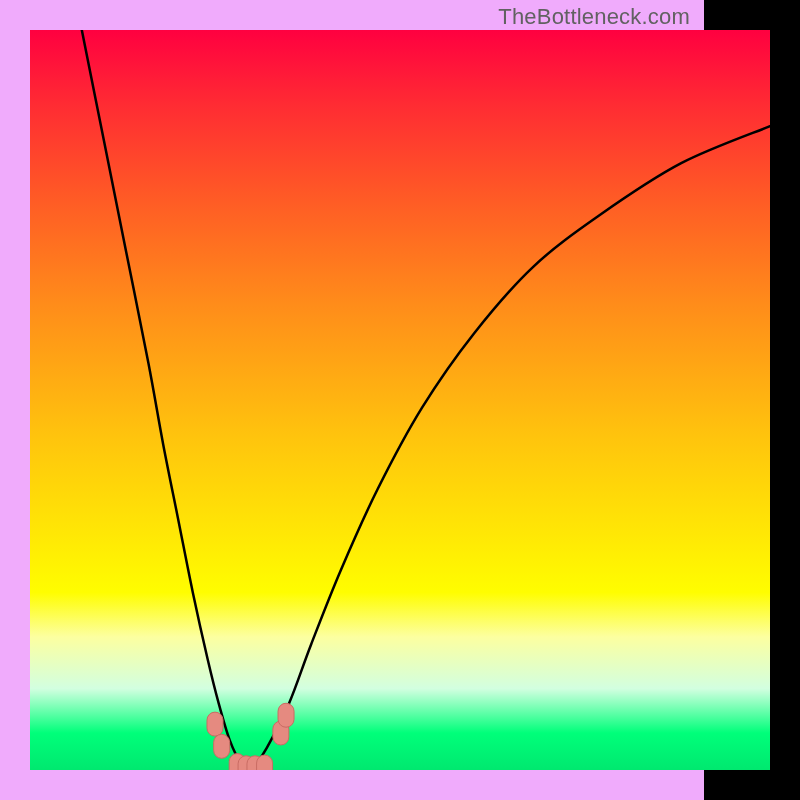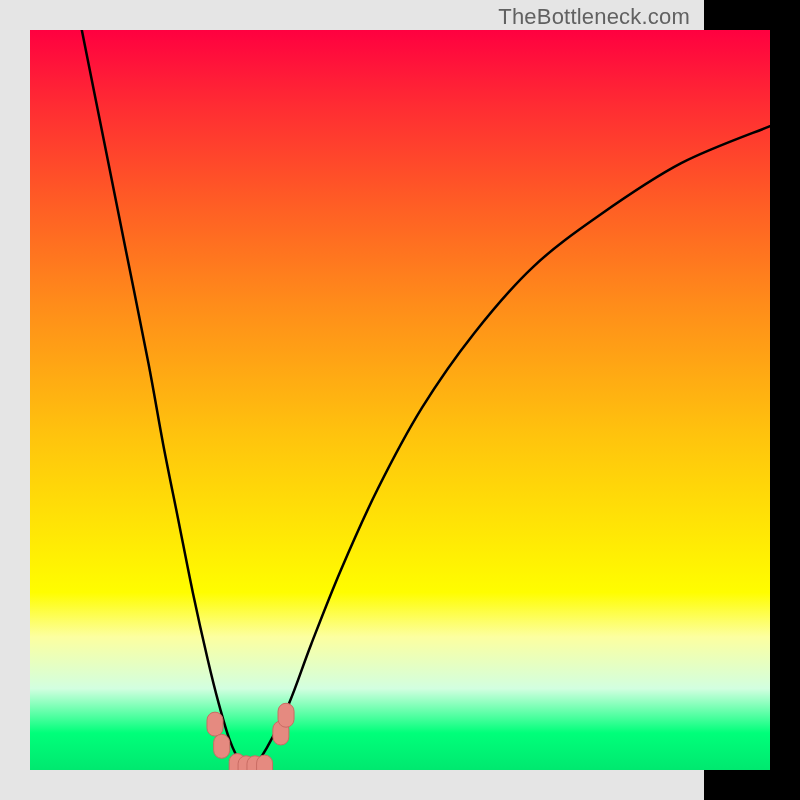--- a/index.html
+++ b/index.html
@@ -8,21 +8,21 @@
     width: 800px;
     height: 800px;
     overflow: hidden;
     background: #000;
     font-family: Arial, Helvetica, sans-serif;
   }
   .frame {
     position: relative;
     width: 704px;
     height: 800px;
-    background: #e5e5e5;
+    background: #f0abfc;
   }
   .plot-area {
     position: absolute;
     left: 30px;
     top: 30px;
     width: 740px;
     height: 740px;
     background: linear-gradient(to bottom,
       #ff0040 0%,
       #ff2b33 10%,

